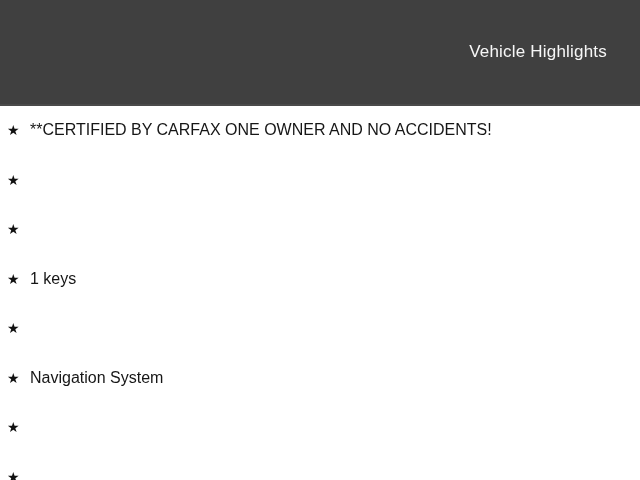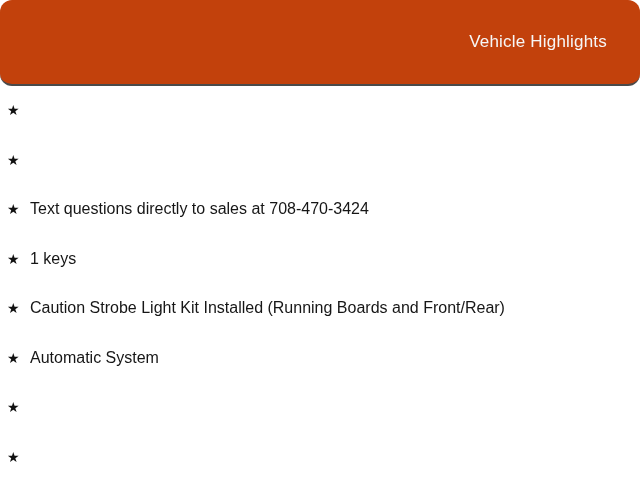--- a/index.html
+++ b/index.html
@@ -9,28 +9,27 @@
   body {
     width: 640px;
     height: 480px;
     background: #ffffff;
     font-family: "Liberation Sans", sans-serif;
     overflow: hidden;
   }
   .header-bar {
     box-sizing: border-box;
     width: 640px;
-    height: 86px;
-    background: #c2410c;
+    height: 106px;
+    background: #404040;
     border-bottom: 2px solid #4a4a4a;
     display: flex;
     align-items: center;
     justify-content: flex-end;
     padding-right: 33px;
-    border-radius: 12px;
   }
   .header-title {
     color: #f7f7f7;
     font-size: 17px;
     letter-spacing: 0.2px;
   }
   .highlights-list {
     list-style: none;
     margin: 0;
     padding: 16px 10px 0 7px;
@@ -55,39 +54,38 @@
 </head>
 <body>
 
 <div class="header-bar">
   <span class="header-title">Vehicle Highlights</span>
 </div>
 
 <ul class="highlights-list">
   <li>
     <span class="bullet-star">★</span>
+    <span>**CERTIFIED BY CARFAX ONE OWNER AND NO ACCIDENTS!</span>
   </li>
   <li>
     <span class="bullet-star">★</span>
   </li>
   <li>
     <span class="bullet-star">★</span>
-    <span>Text questions directly to sales at 708-470-3424</span>
   </li>
   <li>
     <span class="bullet-star">★</span>
     <span>1 keys</span>
   </li>
   <li>
     <span class="bullet-star">★</span>
-    <span>Caution Strobe Light Kit Installed (Running Boards and Front/Rear)</span>
   </li>
   <li>
     <span class="bullet-star">★</span>
-    <span>Automatic System</span>
+    <span>Navigation System</span>
   </li>
   <li>
     <span class="bullet-star">★</span>
   </li>
   <li>
     <span class="bullet-star">★</span>
   </li>
 </ul>
 
 </body></html>

